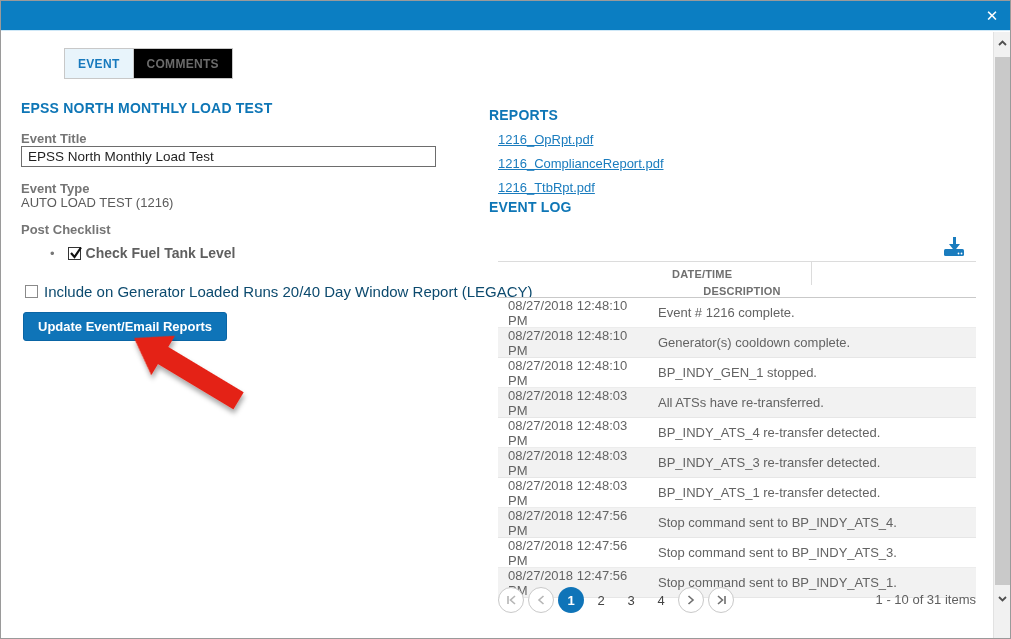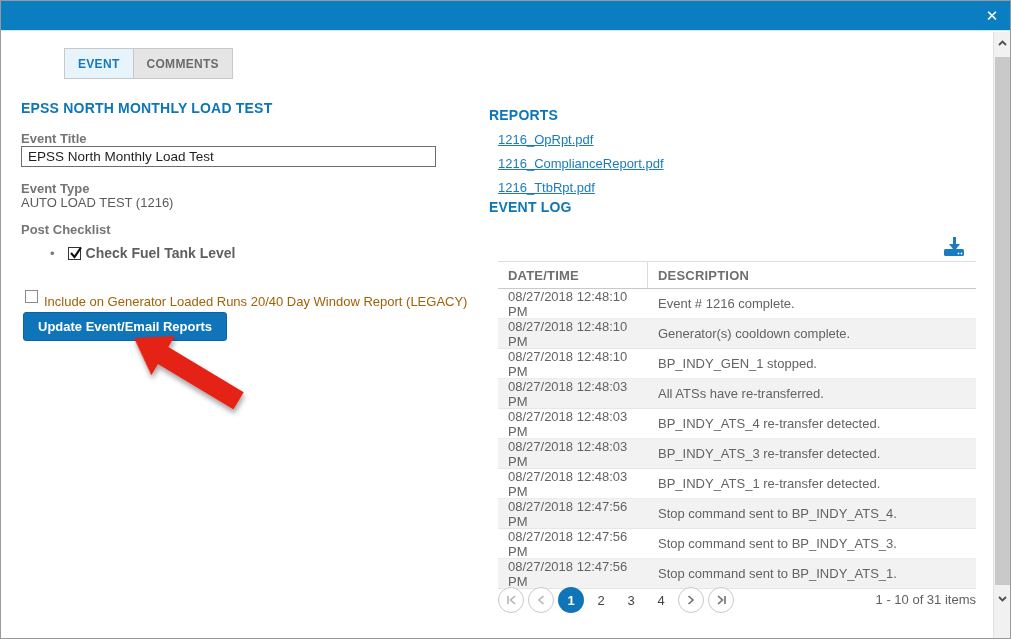--- a/index.html
+++ b/index.html
@@ -29,21 +29,21 @@
   }
   .sb-btn { position:absolute; left:0; width:17px; height:22px; text-align:center; color:#4f4f4f; }
   .sb-btn svg { display:block; margin:6px auto 0; }
   .sb-up { top:2px; }
   .sb-down { top:558px; }
   .sb-thumb { position:absolute; left:1px; top:25px; width:15px; height:528px; background:#c9c9c9; }
 
   
   .tabstrip { position:absolute; left:20px; top:47px; display:flex;margin-left:43px; }
   .tab {
-    border:1px solid #c8c8c8; background:#e5e5e5; color:#6b6b6b;
+    border:1px solid #c8c8c8; background:#000000; color:#6b6b6b;
     font-size:12px; font-weight:bold; padding:8px 13px 7px; margin-left:-1px;
     letter-spacing:0.3px; cursor:pointer; white-space:nowrap;
   }
   .tab:first-child { margin-left:0; }
   .tab.active { background:#e8f4fb; color:#1779bd; }
 
   
   .section-title { position:absolute; font-size:14px; font-weight:bold; color:#0e76b6; letter-spacing:0.2px; }
   .lbl { position:absolute; font-size:13px; font-weight:bold; color:#757575; }
   .val { position:absolute; font-size:13px; color:#5a5a5a; }
@@ -55,43 +55,43 @@
   }
 
   .check-row { position:absolute; display:flex; align-items:center; }
   .bullet { color:#777; font-size:13px; margin-right:13px; }
   .checkbox {
     width:13px; height:13px; border:1px solid #333; background:#fff;
     display:inline-block; position:relative; flex:0 0 13px;
   }
   .checkbox svg { position:absolute; left:-1px; top:-3px; }
   .check-label-bold { font-size:14px; font-weight:bold; color:#5f5f5f; margin-left:5px; }
-  .check-label { font-size:13px; color:#a16207; margin-left:6px;margin-top:11px; }
+  .check-label { font-size:15px; color:#0c4a6e; margin-left:6px; }
 
   .update-btn {
     position:absolute; left:22px; top:311px; height:29px; padding:0 14px;
     background:#0f74b8; border:1px solid #0a65a5; border-radius:3px;
     color:#ffffff; font-size:13px; font-weight:bold; cursor:pointer;
     font-family:"Liberation Sans", sans-serif;
   }
 
   .red-arrow { position:absolute; left:95px; top:315px; pointer-events:none; }
 
   
   .report-link {
     position:absolute; font-size:13px; color:#1a7cbe; text-decoration:underline; cursor:pointer;
   }
   .export-icon { position:absolute; left:941px; top:234px; width:24px; height:22px; cursor:pointer; }
 
   
   .grid { position:absolute; left:497px; top:260px; width:478px; }
   .grid-header {
-    display:flex; height:28px; align-items:center;
+    display:flex; height:37px; align-items:center;
     border-top:1px solid #dcdcdc; border-bottom:1px solid #c9c9c9;
-    color:#6f6f6f; font-size:13px; font-weight:bold; letter-spacing:0.2px;
+    color:#6f6f6f; font-size:11px; font-weight:bold; letter-spacing:0.2px;flex-direction:column;
   }
   .gh-date { width:150px; padding-left:10px; border-right:1px solid #dcdcdc; height:100%; display:flex; align-items:center; }
   .gh-desc { flex:1; padding-left:10px; }
   .grid-row { display:flex; height:30px; align-items:center; font-size:13px; color:#636363; border-bottom:1px solid #ececec; background:#ffffff; }
   .grid-row:nth-child(even) { background:#f2f2f2; border-bottom:1px solid #e6e6e6; }
   .gc-date { width:150px; padding-left:10px; }
   .gc-desc { flex:1; padding-left:10px; }
 
   
   .pager { position:absolute; left:497px; top:584px; width:478px; height:30px; display:flex; align-items:center; }

